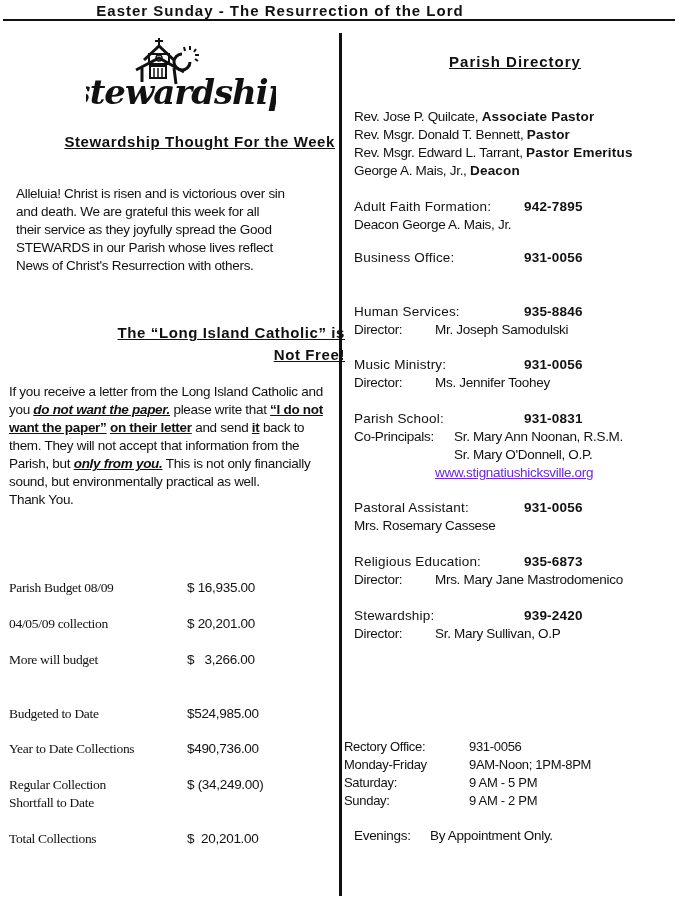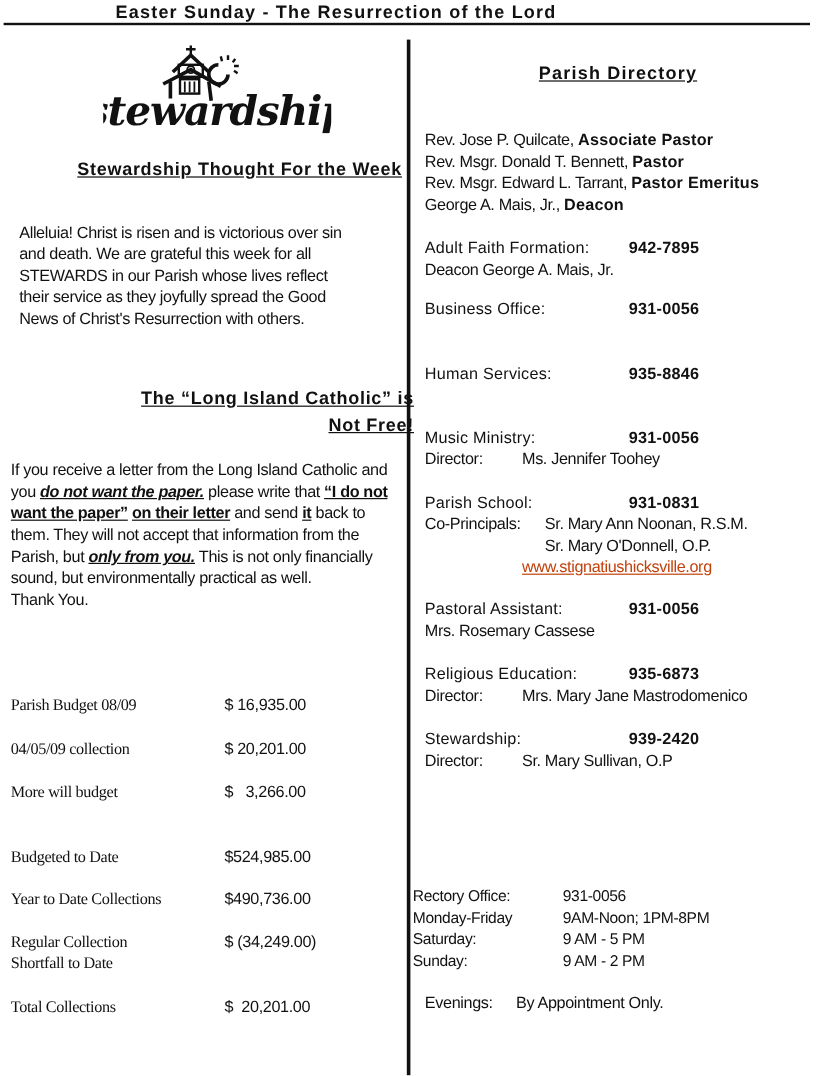--- a/index.html
+++ b/index.html
@@ -69,22 +69,22 @@
       <line x1="98" y1="11" x2="99" y2="15" stroke-width="2"></line>
     </g>
     <text x="95" y="68" text-anchor="middle" font-family="'DejaVu Serif', serif" font-style="italic" font-weight="bold" font-size="34" fill="#111" letter-spacing="-1">stewardship</text>
   </svg>
 </div>
 
 <div class="h-left" style="left:0;width:335px;top:133px;">Stewardship  Thought  For the  Week</div>
 <div class="para" style="left:16px;top:157px;width:320px;margin-top:28px;">
   <div>Alleluia! Christ is risen and is victorious over sin</div>
   <div>and death.  We are grateful this week for all</div>
+  <div>their service as they joyfully spread the Good</div>
   <div>STEWARDS in our Parish whose lives reflect</div>
-  <div>their service as they joyfully spread the Good</div>
   <div>News of Christ's Resurrection with others.</div>
 </div>
 
 <div class="h-left" style="left:0;width:345px;top:324px;">The  “Long  Island  Catholic”  is</div>
 <div class="h-left" style="left:0;width:345px;top:346px;">Not Free!</div>
 <div class="para" style="left:9px;top:383px;width:320px;"><span>If you receive a  letter from the Long Island Catholic and you </span><span class="ui">do not want the paper.</span><span> please write that </span><span class="u">“I do not want the paper”</span><span> </span><span class="u">on their letter</span><span> and send </span><span class="u">it</span><span> back to them.  They will not accept that information from the Parish, but </span><span class="ui">only from you.</span><span>  This is not only financially sound, but environmentally practical as well.</span><div>Thank You.</div></div>
 
 <div class="fin-row" style="top:579px;">
   <span class="lbl">Parish Budget  08/09</span>
   <span class="val">$ 16,935.00</span>
@@ -124,30 +124,31 @@
 
 <div class="dept" style="top:198px;">
   <div><span class="name">Adult Faith Formation:</span><span class="phone">942-7895</span></div>
   <div>Deacon George A. Mais, Jr.</div>
 </div>
 <div class="dept" style="top:249px;">
   <div><span class="name">Business Office:</span><span class="phone">931-0056</span></div>
 </div>
 <div class="dept" style="top:303px;">
   <div><span class="name">Human Services:</span><span class="phone">935-8846</span></div>
+  <div><span class="role">Director:</span><span>Mr. Joseph Samodulski</span></div>
 </div>
 <div class="dept" style="top:356px;">
   <div><span class="name">Music Ministry:</span><span class="phone">931-0056</span></div>
   <div><span class="role">Director:</span><span>Ms. Jennifer Toohey</span></div>
 </div>
 <div class="dept" style="top:410px;">
   <div><span class="name">Parish School:</span><span class="phone">931-0831</span></div>
   <div><span class="role" style="width:100px;">Co-Principals:</span><span>Sr. Mary Ann Noonan, R.S.M.</span></div>
   <div class="indent">Sr. Mary O'Donnell, O.P.</div>
-  <a class="url" style="color:#c2410c;">www.stignatiushicksville.org</a>
+  <a class="url" style="color:#6d28d9;">www.stignatiushicksville.org</a>
 </div>
 <div class="dept" style="top:499px;">
   <div><span class="name">Pastoral Assistant:</span><span class="phone">931-0056</span></div>
   <div>Mrs. Rosemary Cassese</div>
 </div>
 <div class="dept" style="top:553px;">
   <div><span class="name">Religious Education:</span><span class="phone">935-6873</span></div>
   <div><span class="role">Director:</span><span>Mrs. Mary Jane Mastrodomenico</span></div>
 </div>
 <div class="dept" style="top:607px;">

